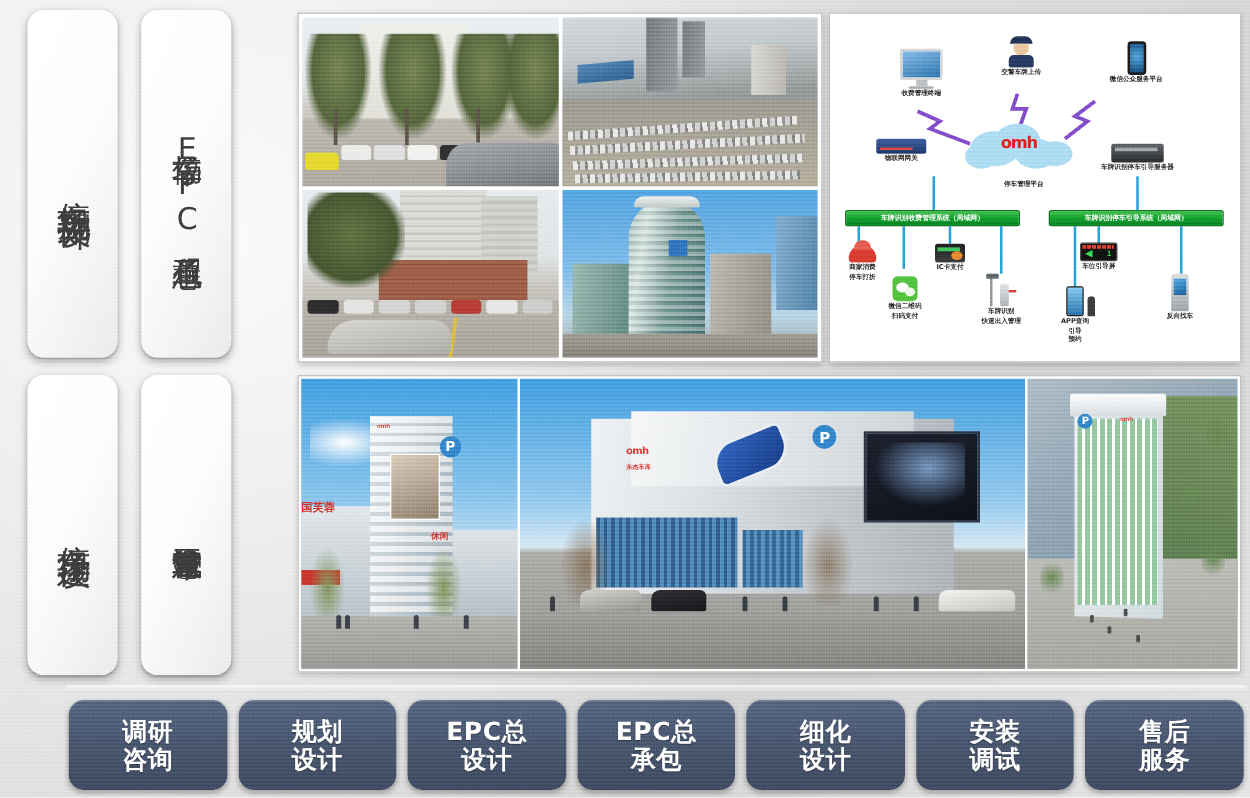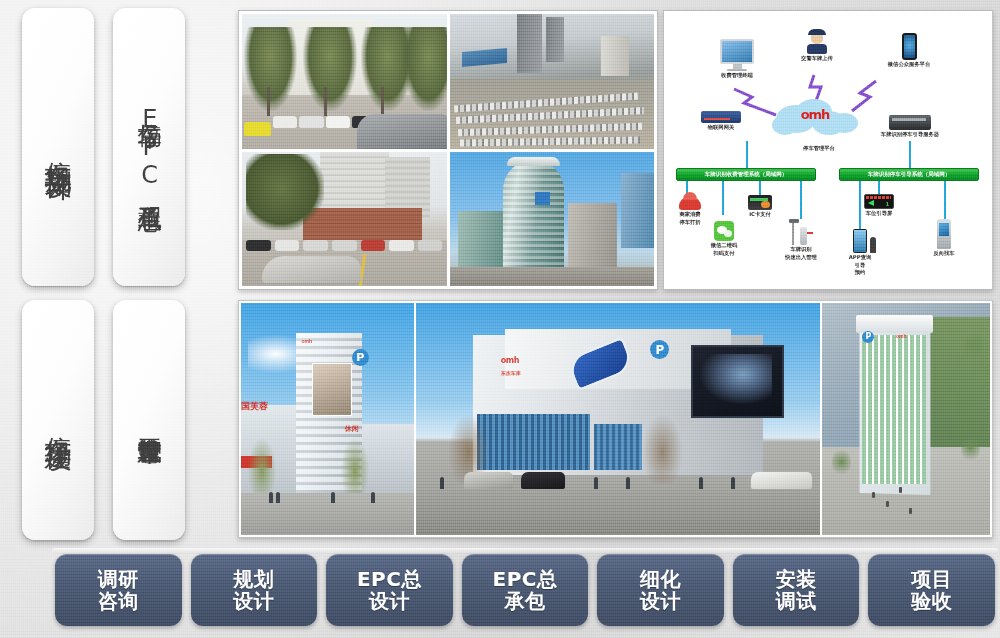--- a/index.html
+++ b/index.html
@@ -367,21 +367,21 @@
                          background: radial-gradient(circle, #628150 0%, rgba(98,129,80,0) 72%); }
   #render-right .ped   { position:absolute; width:3px; height:6px; background:#4a4a4a; border-radius:1px; }
 
   
   #process-bar {
     position: absolute;
     left: 55px; top: 554px;
     width: 940px; height: 78px;
     display: flex;
     gap: 9px;
-    align-items: flex-start;
+    align-items: flex-end;
   }
   .proc-btn {
     flex: 1;
     height: 72px;
     border-radius: 12px;
     background: linear-gradient(180deg,#52607a 0%, #455269 45%, #3c475c 100%);
     box-shadow: 0 2px 4px rgba(0,0,0,.32), inset 0 1px 0 rgba(255,255,255,.16);
     color: #ffffff;
     display: flex;
     flex-direction: column;
@@ -702,19 +702,19 @@
     </div>
     <div class="proc-btn">
       <span class="l1">细化</span>
       <span class="l2">设计</span>
     </div>
     <div class="proc-btn">
       <span class="l1">安装</span>
       <span class="l2">调试</span>
     </div>
     <div class="proc-btn">
-      <span class="l1">项目</span>
-      <span class="l2">验收</span>
+      <span class="l1">售后</span>
+      <span class="l2">服务</span>
     </div>
   </div>
 
   <div id="noise"></div>
 </div>
 
 </body></html>

